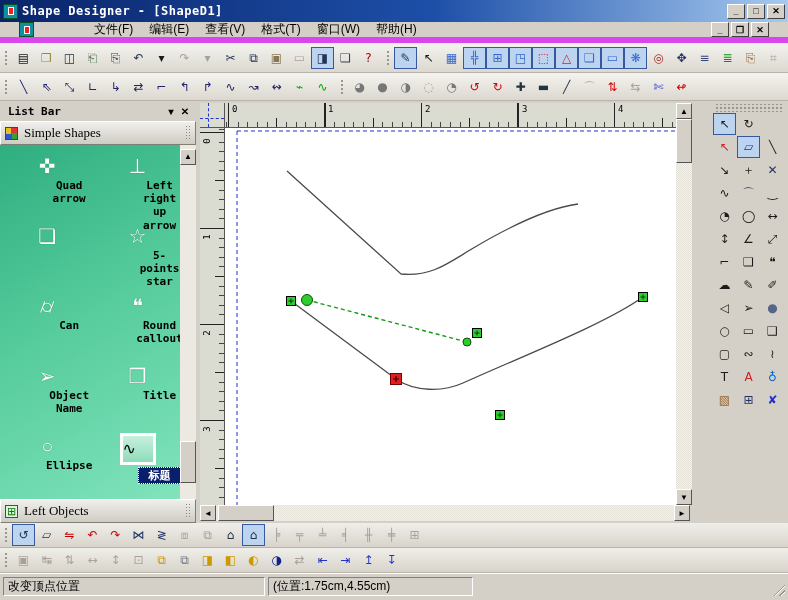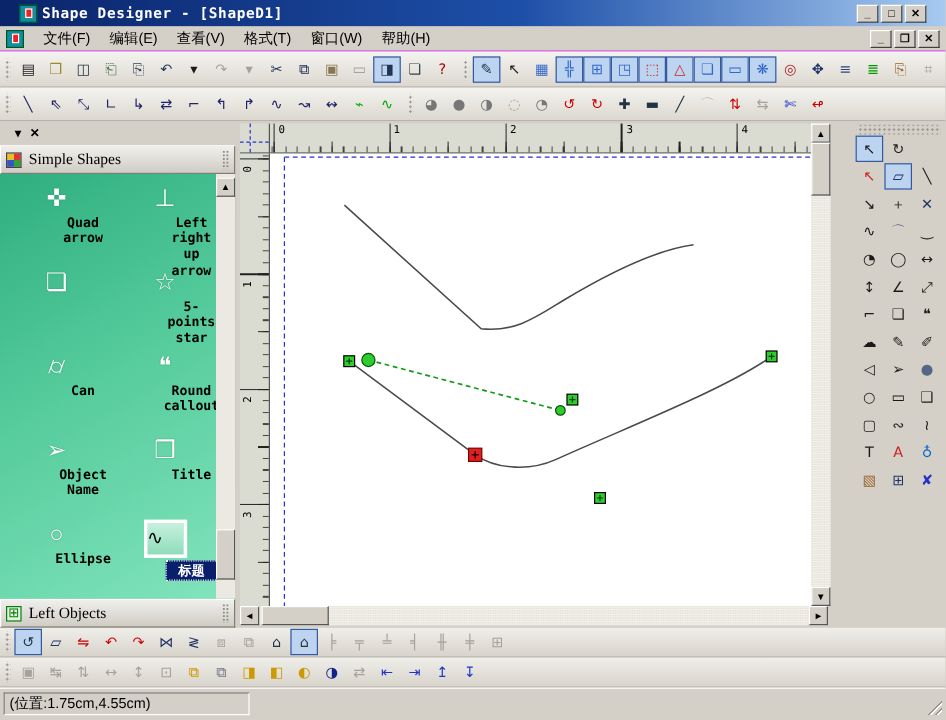--- a/index.html
+++ b/index.html
@@ -2,34 +2,34 @@
 <html><head>
 <meta charset="utf-8">
 <style>
   html,body{margin:0;padding:0;width:788px;height:600px;overflow:hidden;
     font-family:"Liberation Sans",sans-serif;background:#d4d0c8;
     -webkit-font-smoothing:none;}
   *{box-sizing:border-box;}
 
   
   .titlebar{height:22px;background:linear-gradient(to right,#0a246a,#1d4fa8 55%,#a6caf0);
-    display:flex;align-items:center;padding:0 16px;color:#fff;}
+    display:flex;align-items:center;padding:0 3px;color:#fff;}
   .app-icon{width:15px;height:15px;background:#0f8f9f;border:1px solid #052;
     display:inline-flex;align-items:center;justify-content:center;margin-right:4px;}
   .app-icon i{display:block;width:6px;height:8px;background:#e22;border:1px solid #fff;}
   .title-text{font-size:12px;font-weight:bold;letter-spacing:.5px;
     font-family:"DejaVu Sans Mono",monospace;flex:1;white-space:nowrap;}
   .winbtns{display:flex;gap:2px;}
   .winbtn{width:18px;height:15px;background:#d4d0c8;border:1px solid;
     border-color:#fff #404040 #404040 #fff;font-size:9px;line-height:12px;
     text-align:center;font-weight:bold;color:#000;padding:0;font-family:"Liberation Sans",sans-serif;}
 
   
   .menubar{height:21px;display:flex;align-items:center;background:#d4d0c8;
-    border-bottom:1px solid #d946ef;padding:0 5px;}
+    border-bottom:6px solid #d946ef;padding:0 19px;gap:44px;}
   .menubar .app-icon{margin-right:8px;}
   .menu-item{font-size:12px;padding:2px 8px;color:#000;cursor:default;}
   .menubar .winbtns{margin-left:auto;}
 
   
   .tbrow{display:flex;align-items:center;background:linear-gradient(#f4f3ef,#dcd8d0);
     border-bottom:1px solid #b8b4ac;}
   .tbrow1{height:30px;}
   .tbrow2{height:28px;}
   .tbrowB{height:25px;background:linear-gradient(#efeee9,#d8d4cc);}
@@ -287,20 +287,21 @@
         <button class="tbtn"><span class="glyph" style="color: rgb(34, 51, 204);">✄</span></button>
         <button class="tbtn"><span class="glyph" style="color: rgb(204, 0, 0);">↫</span></button>
       </span>
   </div>
 </div>
 
 <div class="main">
 
   <div class="listbar">
     <div class="lb-head">
+      <span class="lb-title">List Bar</span>
       <button class="lb-mini">▾</button>
       <button class="lb-mini">✕</button>
     </div>
     <div class="lb-section">
       <span class="ls-icon"></span>
       <span>Simple Shapes</span>
       <span class="sec-grip"></span>
     </div>
     <div class="lb-content">
       <div class="shape-grid">
@@ -516,15 +517,16 @@
         <button class="tbtn disabled"><span class="glyph">⇄</span></button>
         <button class="tbtn"><span class="glyph" style="color: rgb(34, 51, 204);">⇤</span></button>
         <button class="tbtn"><span class="glyph" style="color: rgb(34, 51, 204);">⇥</span></button>
         <button class="tbtn"><span class="glyph" style="color: rgb(34, 51, 204);">↥</span></button>
         <button class="tbtn"><span class="glyph" style="color: rgb(34, 51, 204);">↧</span></button>
       </span>
   </div>
 </div>
 
 <div class="statusbar">
+  <span class="spanel sp1">改变顶点位置</span>
   <span class="spanel sp3">(位置:1.75cm,4.55cm)</span>
   <span class="sgrip"></span>
 </div>
 
 </body></html>

